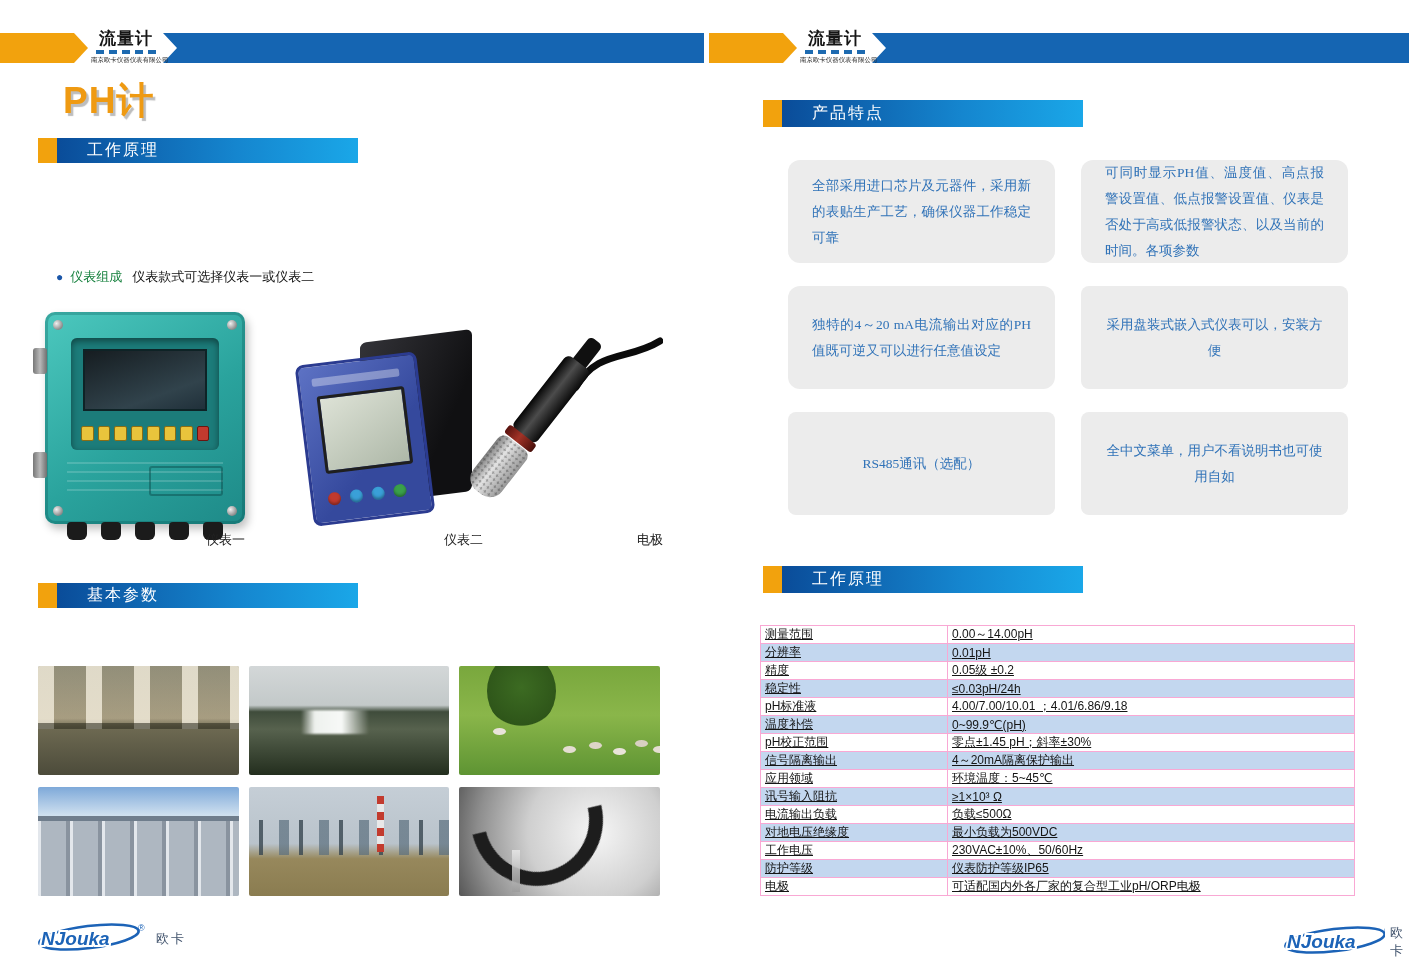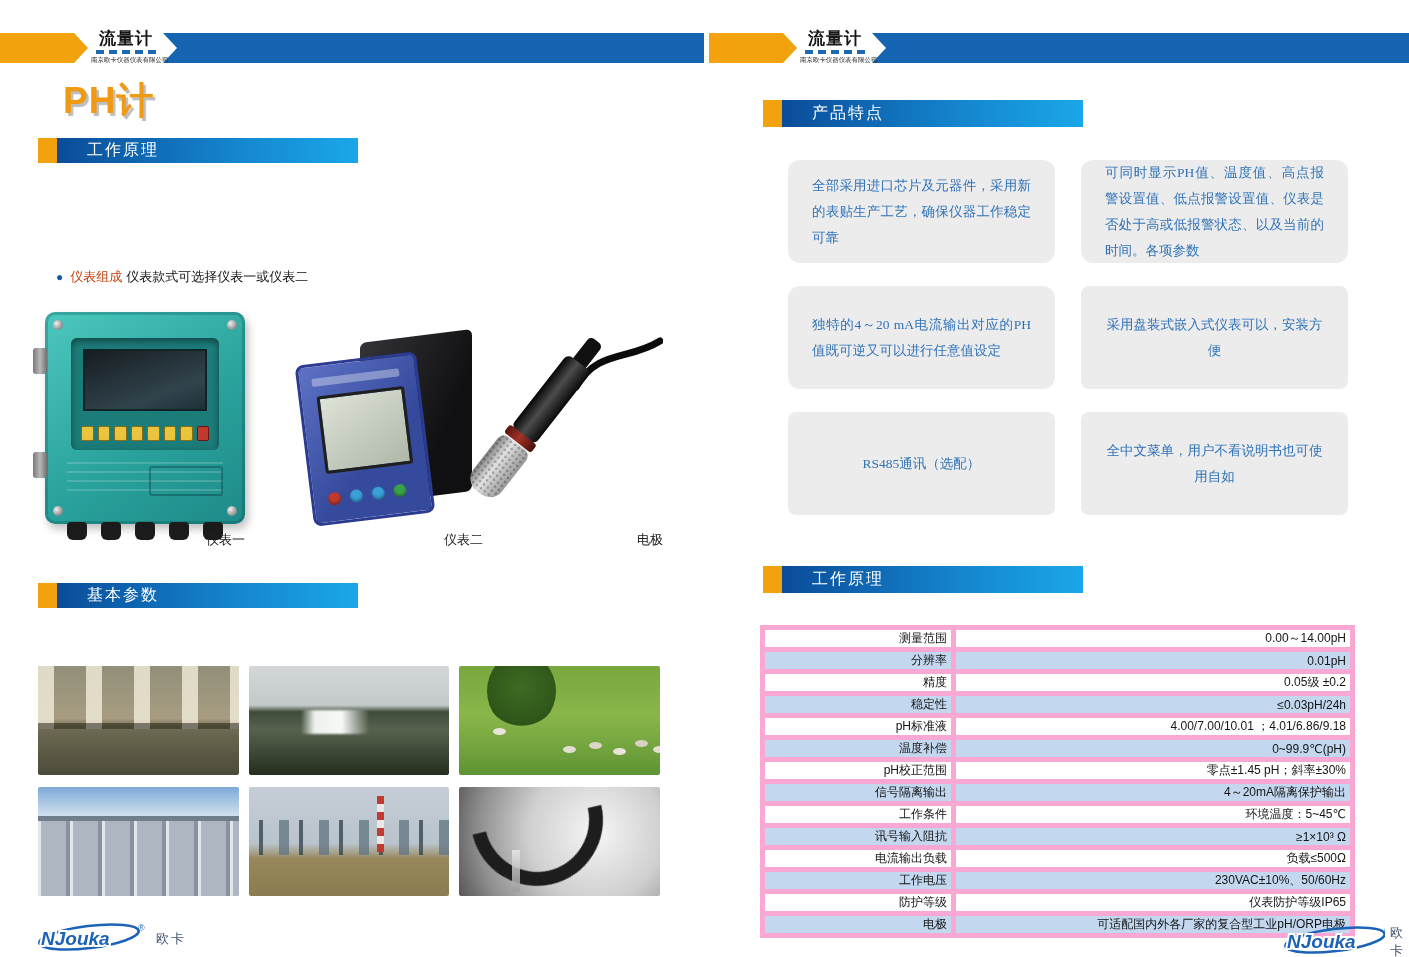--- a/index.html
+++ b/index.html
@@ -28,21 +28,21 @@
     background:linear-gradient(90deg,#0a4c99 0%,#1586cf 60%,#1aa7e8 100%);
     font-family:"Liberation Serif","DejaVu Serif",serif;font-size:16px;letter-spacing:2px;
     display:flex;align-items:center;padding-left:30px;}
   .sec.tall{height:27px;}
 
   
   .para{position:absolute;left:38px;top:184px;width:630px;font-size:13.5px;line-height:28px;
     color:#1a1a1a;text-indent:2em;text-align:justify;}
   .bullet{position:absolute;left:56px;top:268px;font-size:13px;display:flex;align-items:center;}
   .bullet .dot{color:#1a56a8;font-size:12px;margin-right:7px;}
-  .bullet .blab{color:#c2410c;margin-right:4px;}
+  .bullet .blab{color:#15803d;margin-right:10px;}
   .bullet .btxt{color:#111;}
 
   .caption{position:absolute;top:531px;text-align:right;font-size:13px;color:#222;}
 
   
   .meter1{position:absolute;left:45px;top:312px;width:200px;height:212px;}
   .m1-body{position:absolute;inset:0;border-radius:10px;
     background:linear-gradient(145deg,#4cc8be 0%,#2aa39d 55%,#1e8a88 100%);
     box-shadow:inset 0 0 0 3px rgba(0,70,70,.25),3px 5px 9px rgba(0,0,0,.25);}
   .screw{position:absolute;width:10px;height:10px;border-radius:50%;
@@ -119,21 +119,21 @@
   .features{position:absolute;left:788px;top:160px;width:560px;display:grid;
     grid-template-columns:267px 267px;column-gap:26px;row-gap:23px;grid-auto-rows:103px;}
   .feature{background:#ececec;border-radius:12px;color:#3173b8;font-size:13.5px;line-height:26px;
     display:flex;align-items:center;padding:8px 24px;box-sizing:border-box;
     font-family:"Liberation Serif","DejaVu Serif",serif;text-align:justify;}
   .feature.center{justify-content:center;text-align:center;border-radius:8px;}
 
   
   .params{position:absolute;left:760px;top:625px;width:595px;border-collapse:collapse;
     font-size:12px;color:#151515;table-layout:fixed;}
-  .params td{border:5px solid #f9a8d4;height:17px;text-align:right;padding:0 4px;overflow:hidden;white-space:nowrap;}
+  .params td{border:1px solid #f9a8d4;height:17px;text-align:left;padding:0 4px;overflow:hidden;white-space:nowrap;text-decoration:underline;}
   .params td.lab{width:178px;}
   .params tr:nth-child(even) td{background:#c3d7ef;}
   .params tr:nth-child(odd) td{background:#ffffff;}
 
   
   .logo{position:absolute;display:flex;align-items:center;gap:5px;}
   .logo-cn{font-size:13px;color:#44566f;letter-spacing:2px;margin-top:4px;}
 </style>
 </head>
 <body>
@@ -296,30 +296,34 @@
         </tr>
       <tr>
           <td class="lab">pH校正范围</td>
           <td>零点±1.45 pH；斜率±30%</td>
         </tr>
       <tr>
           <td class="lab">信号隔离输出</td>
           <td>4～20mA隔离保护输出</td>
         </tr>
       <tr>
-          <td class="lab">工作条件</td>
+          <td class="lab">应用领域</td>
           <td>环境温度：5~45℃</td>
         </tr>
       <tr>
           <td class="lab">讯号输入阻抗</td>
           <td>≥1×10³ Ω</td>
         </tr>
       <tr>
           <td class="lab">电流输出负载</td>
           <td>负载≤500Ω</td>
+        </tr>
+      <tr>
+          <td class="lab">对地电压绝缘度</td>
+          <td>最小负载为500VDC</td>
         </tr>
       <tr>
           <td class="lab">工作电压</td>
           <td>230VAC±10%、50/60Hz</td>
         </tr>
       <tr>
           <td class="lab">防护等级</td>
           <td>仪表防护等级IP65</td>
         </tr>
       <tr>

